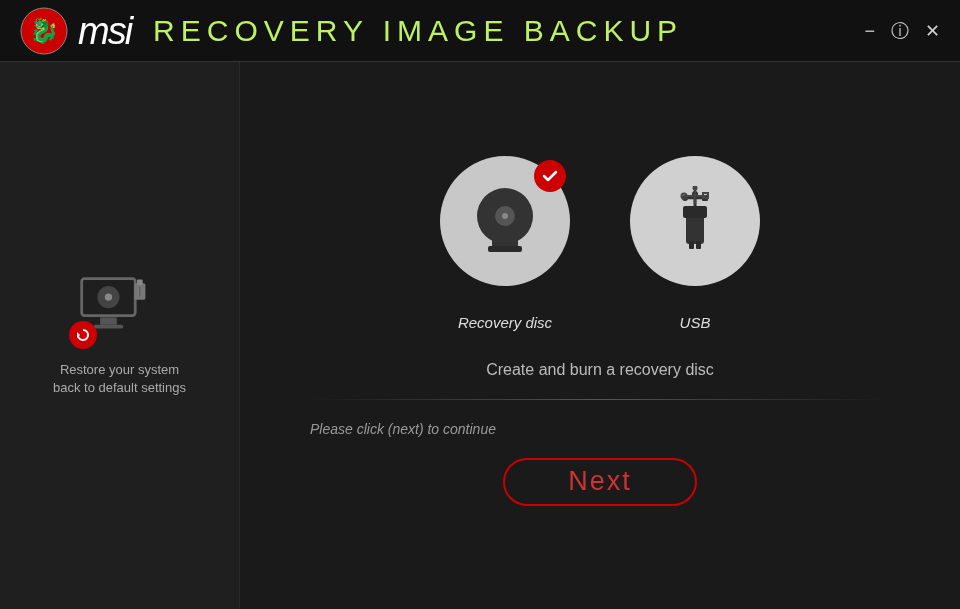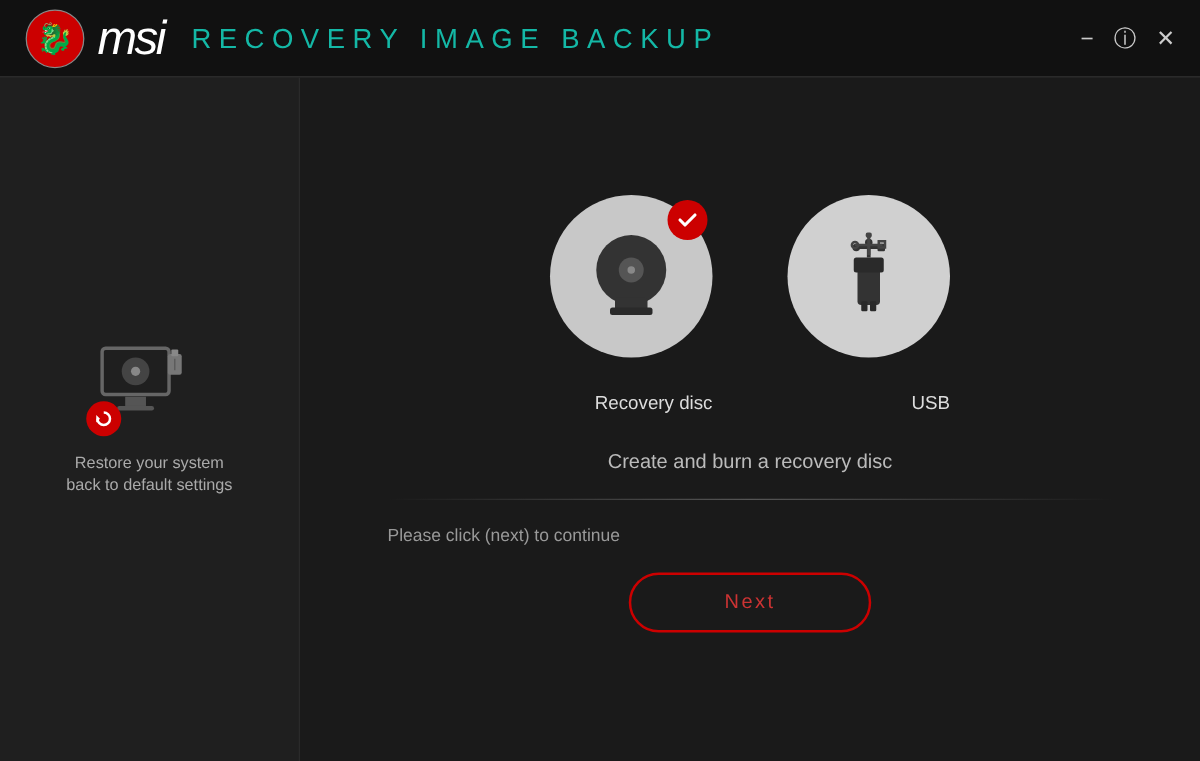--- a/index.html
+++ b/index.html
@@ -39,25 +39,25 @@
     .logo-msi {
       font-size: 38px;
       font-weight: 400;
       color: #fff;
       font-style: italic;
       letter-spacing: -2px;
       line-height: 1;
     }
 
     .header-title {
-      font-size: 22px;
+      font-size: 30px;
       font-weight: 300;
       letter-spacing: 6px;
       text-transform: uppercase;
-      color: #14b8a6;
+      color: #bef264;
       margin-left: 12px;
     }
 
     .header-controls {
       position: absolute;
       right: 20px;
       top: 50%;
       transform: translateY(-50%);
       display: flex;
       gap: 16px;
@@ -145,23 +145,24 @@
     .options-row {
       display: flex;
       gap: 60px;
       align-items: flex-end;
       margin-bottom: 10px;
     }
 
     .option-item {
       display: flex;
       flex-direction: column;
-      align-items: flex-end;
+      align-items: center;
       gap: 28px;
       cursor: pointer;
+      font-style: italic;
     }
 
     .option-circle {
       width: 130px;
       height: 130px;
       border-radius: 50%;
       background: #d0d0d0;
       display: flex;
       align-items: center;
       justify-content: center;
@@ -224,21 +225,21 @@
       width: 100%;
     }
 
     .next-btn {
       width: 194px;
       height: 48px;
       background: transparent;
       border: 2px solid #cc0000;
       border-radius: 30px;
       color: #cc3333;
-      font-size: 16px;
+      font-size: 27px;
       font-weight: 500;
       cursor: pointer;
       letter-spacing: 2px;
     }
 
     
     .disc-svg, .usb-svg, .iso-svg {
       width: 70px;
       height: 70px;
     }
@@ -342,21 +343,21 @@
         <span class="option-label">USB</span>
       </div>
 
 
     </div>
 
     <span class="description">Create and burn a recovery disc</span>
 
     <div class="divider-line"></div>
 
-    <div style="width:580px; text-align:left;">
+    <div style="width:580px; text-align:left;font-style:italic;">
       <span class="instruction">Please click (next) to continue</span>
     </div>
 
     <div class="next-btn-container">
       <button class="next-btn">Next</button>
     </div>
 
   </div>
 </div>
 

